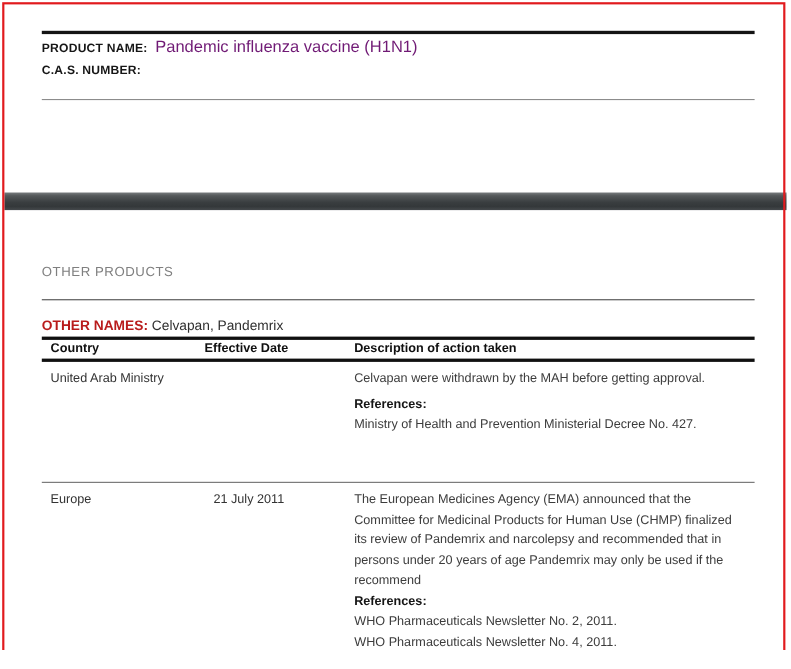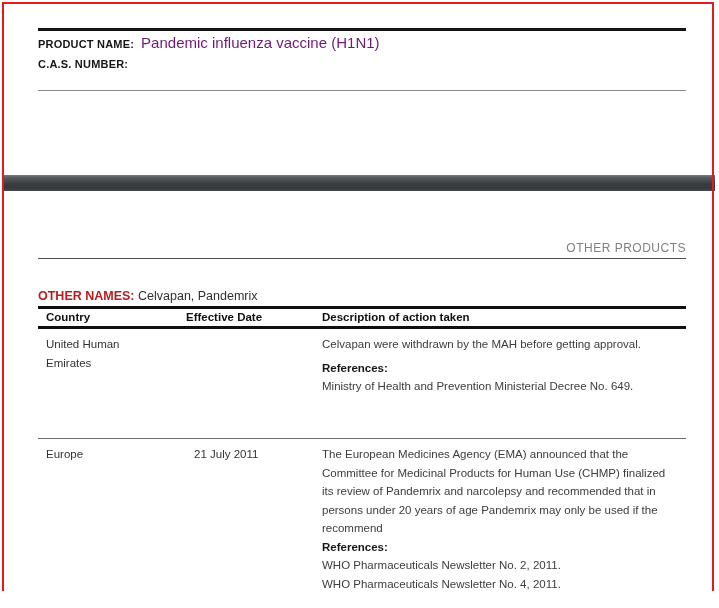--- a/index.html
+++ b/index.html
@@ -47,23 +47,23 @@
 
   
   .page-sep {
     position: absolute; left: 4px; right: 4px; top: 175px; height: 16px;
     background: linear-gradient(180deg, #787c7e 0%, #55595b 18%, #3a3e40 55%, #34383a 80%, #45494c 100%);
   }
 
   
   .section-title-wrap {
     position: absolute; left: 38px; right: 33px; top: 238px;
-    text-align: right;
+    text-align: left;
     border-bottom: 1px solid #4d4d4d;
-    padding-bottom: 2px;
+    padding-bottom: 16px;
   }
   .section-title { color: #7f7f7f; font-size: 12px; letter-spacing: 0.5px; }
 
   .other-names {
     position: absolute; left: 38px; top: 289px;
     font-size: 12.5px; color: #303030; white-space: nowrap;
   }
   .other-names .bold-label { font-weight: bold; color: #b91c1c; }
 
   .table {
@@ -128,26 +128,26 @@
   </div>
 
   <div class="table">
     <div class="thead">
       <div class="c1">Country</div>
       <div class="c2">Effective Date</div>
       <div class="c3">Description of action taken</div>
     </div>
 
     <div class="trow first">
-      <div class="country">United Human Emirates</div>
+      <div class="country">United Arab Ministry</div>
       <div class="date"></div>
       <div class="desc">
         <p>Celvapan were withdrawn by the MAH before getting approval.</p>
         <p class="refs-label gap">References:</p>
-        <p>Ministry of Health and Prevention Ministerial Decree No. 649.</p>
+        <p>Ministry of Health and Prevention Ministerial Decree No. 427.</p>
       </div>
     </div>
 
     <div class="trow last">
       <div class="country">Europe</div>
       <div class="date">21 July 2011</div>
       <div class="desc">
         <p>The European Medicines Agency (EMA) announced that the Committee for Medicinal Products for Human Use (CHMP) finalized its review of Pandemrix and narcolepsy and recommended that in persons under 20 years of age Pandemrix may only be used if the recommend</p>
         <p class="refs-label">References:</p>
         <p>WHO Pharmaceuticals Newsletter No. 2, 2011.</p>

